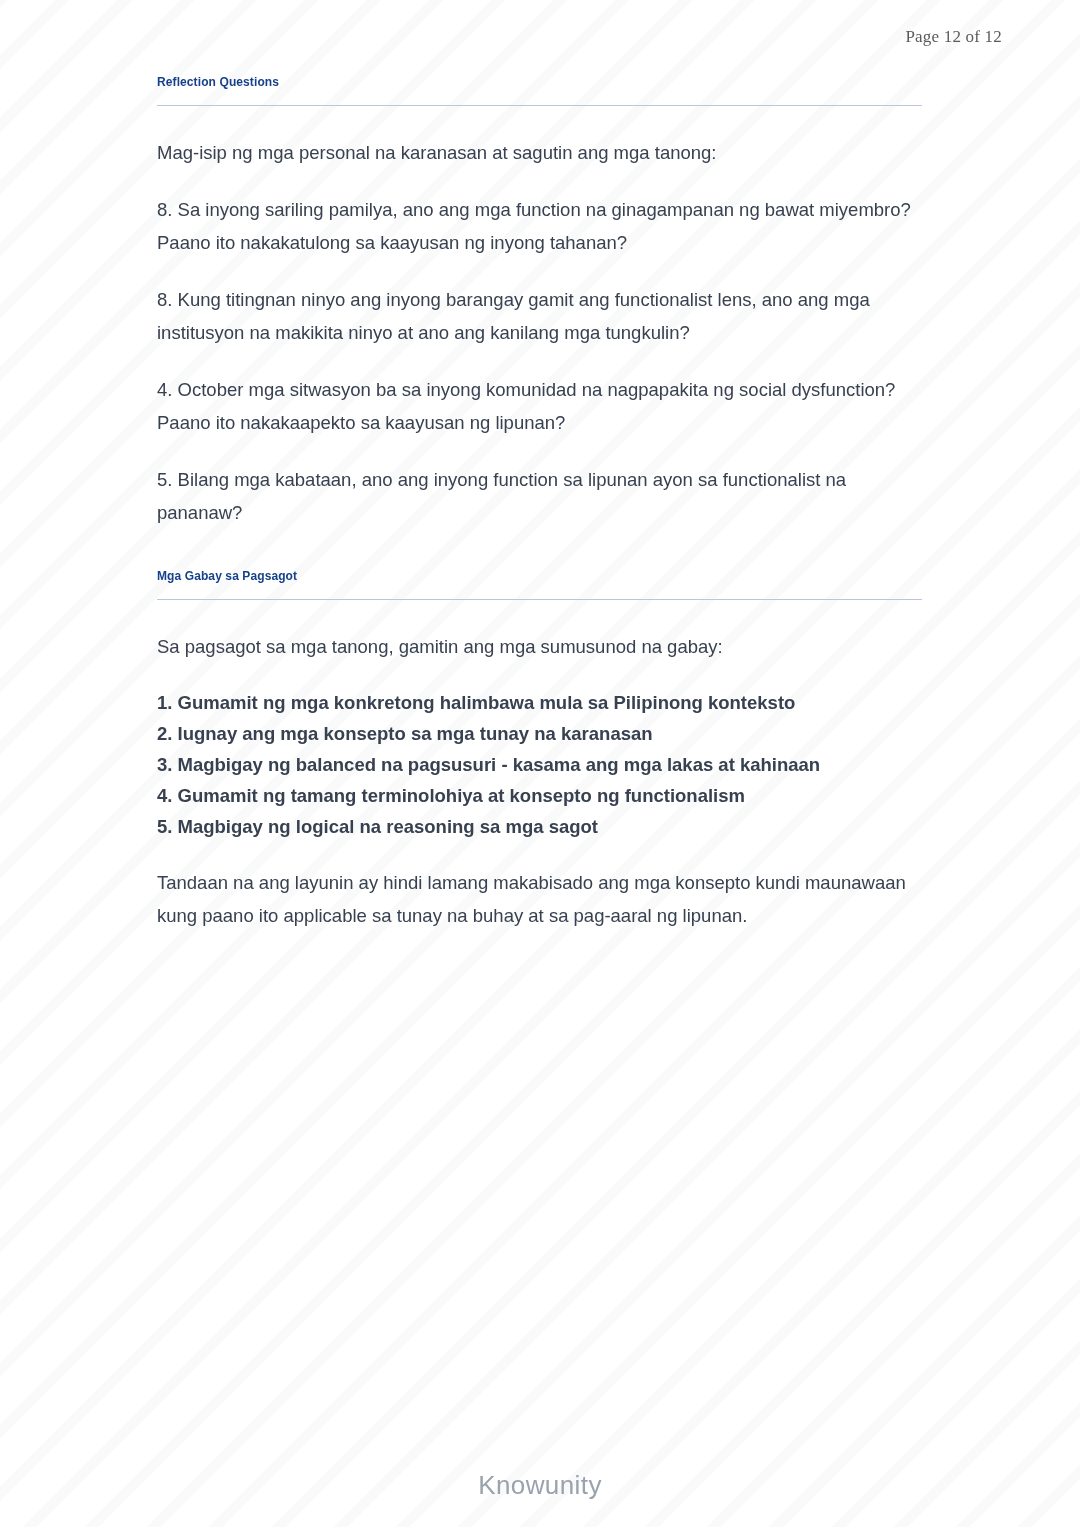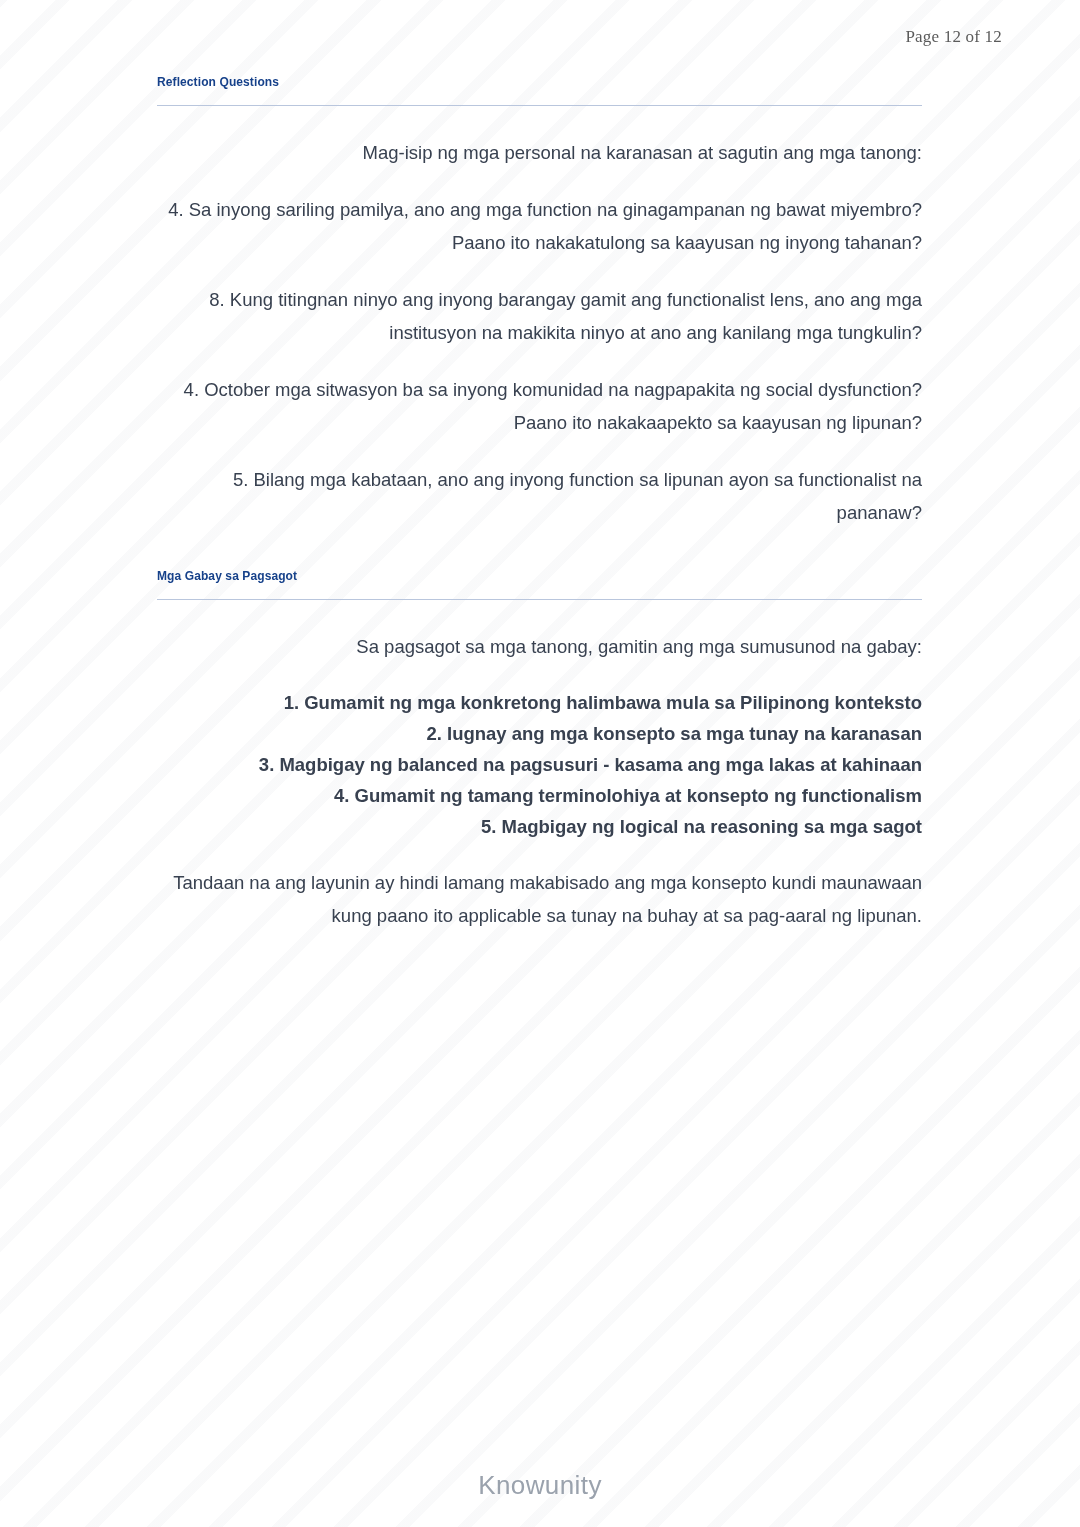--- a/index.html
+++ b/index.html
@@ -59,21 +59,20 @@
     height: 1px;
     background: #b9c6dd;
     width: 100%;
     margin-bottom: 30px;
   }
   .para {
     font-size: 18.5px;
     line-height: 33px;
     color: #384150;
     margin: 0 0 24px 0;
-    text-align: right;
   }
   .tight-list {
     margin: 0 0 24px 0;
   }
   .tight-list .para {
     margin: 0;
     line-height: 31px;
     font-weight: bold;
   }
   .block-gap-top {
@@ -99,21 +98,21 @@
     <div class="page-number">Page 12 of 12</div>
 
     <div class="body-col">
 
       <div>
         <h2 class="section-heading">Reflection Questions</h2>
         <div class="rule"></div>
 
         <p class="para">Mag-isip ng mga personal na karanasan at sagutin ang mga tanong:</p>
 
-        <p class="para">4. Sa inyong sariling pamilya, ano ang mga function na ginagampanan ng bawat miyembro? Paano ito nakakatulong sa kaayusan ng inyong tahanan?</p>
+        <p class="para">8. Sa inyong sariling pamilya, ano ang mga function na ginagampanan ng bawat miyembro? Paano ito nakakatulong sa kaayusan ng inyong tahanan?</p>
         <p class="para">8. Kung titingnan ninyo ang inyong barangay gamit ang functionalist lens, ano ang mga institusyon na makikita ninyo at ano ang kanilang mga tungkulin?</p>
         <p class="para">4. October mga sitwasyon ba sa inyong komunidad na nagpapakita ng social dysfunction? Paano ito nakakaapekto sa kaayusan ng lipunan?</p>
         <p class="para">5. Bilang mga kabataan, ano ang inyong function sa lipunan ayon sa functionalist na pananaw?</p>
       </div>
 
       <div class="block-gap-top">
         <h2 class="section-heading">Mga Gabay sa Pagsagot</h2>
         <div class="rule"></div>
 
         <p class="para">Sa pagsagot sa mga tanong, gamitin ang mga sumusunod na gabay:</p>

